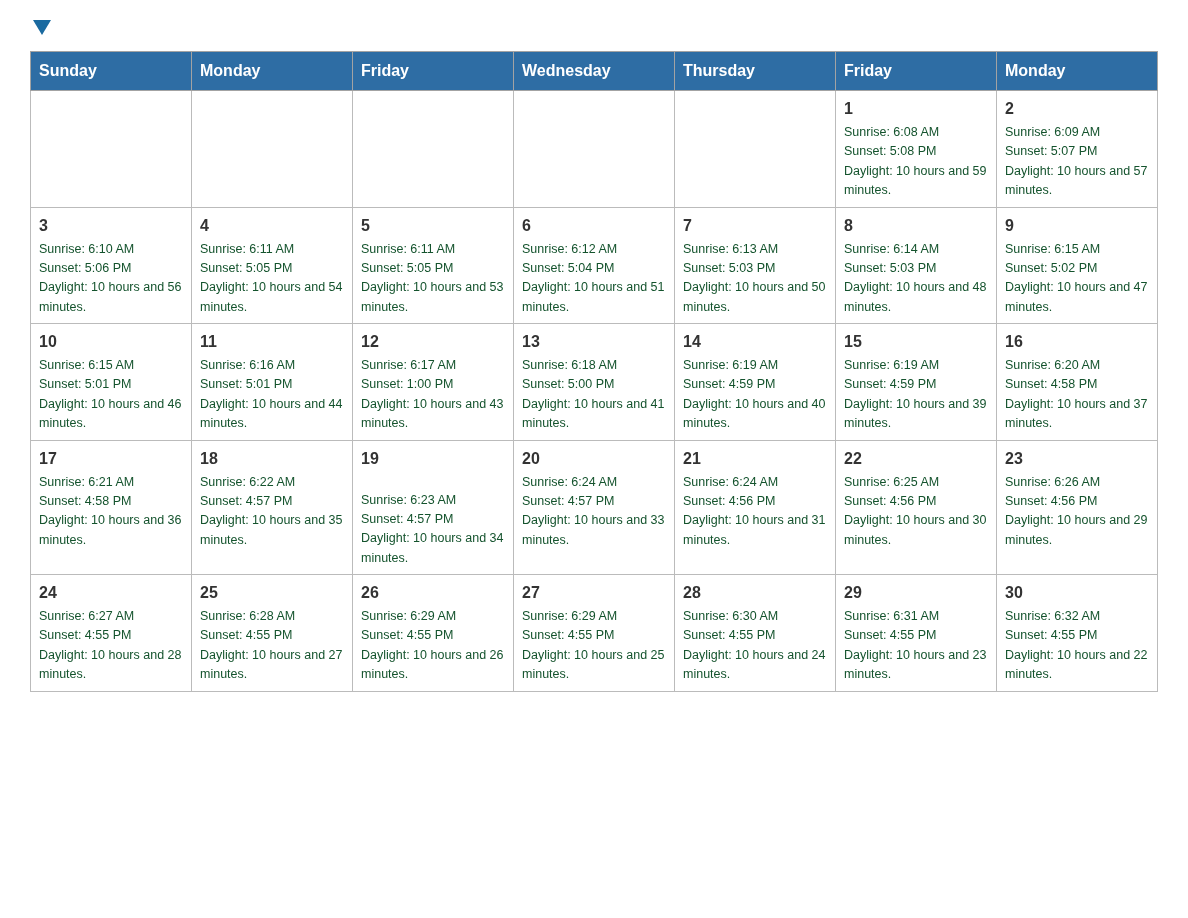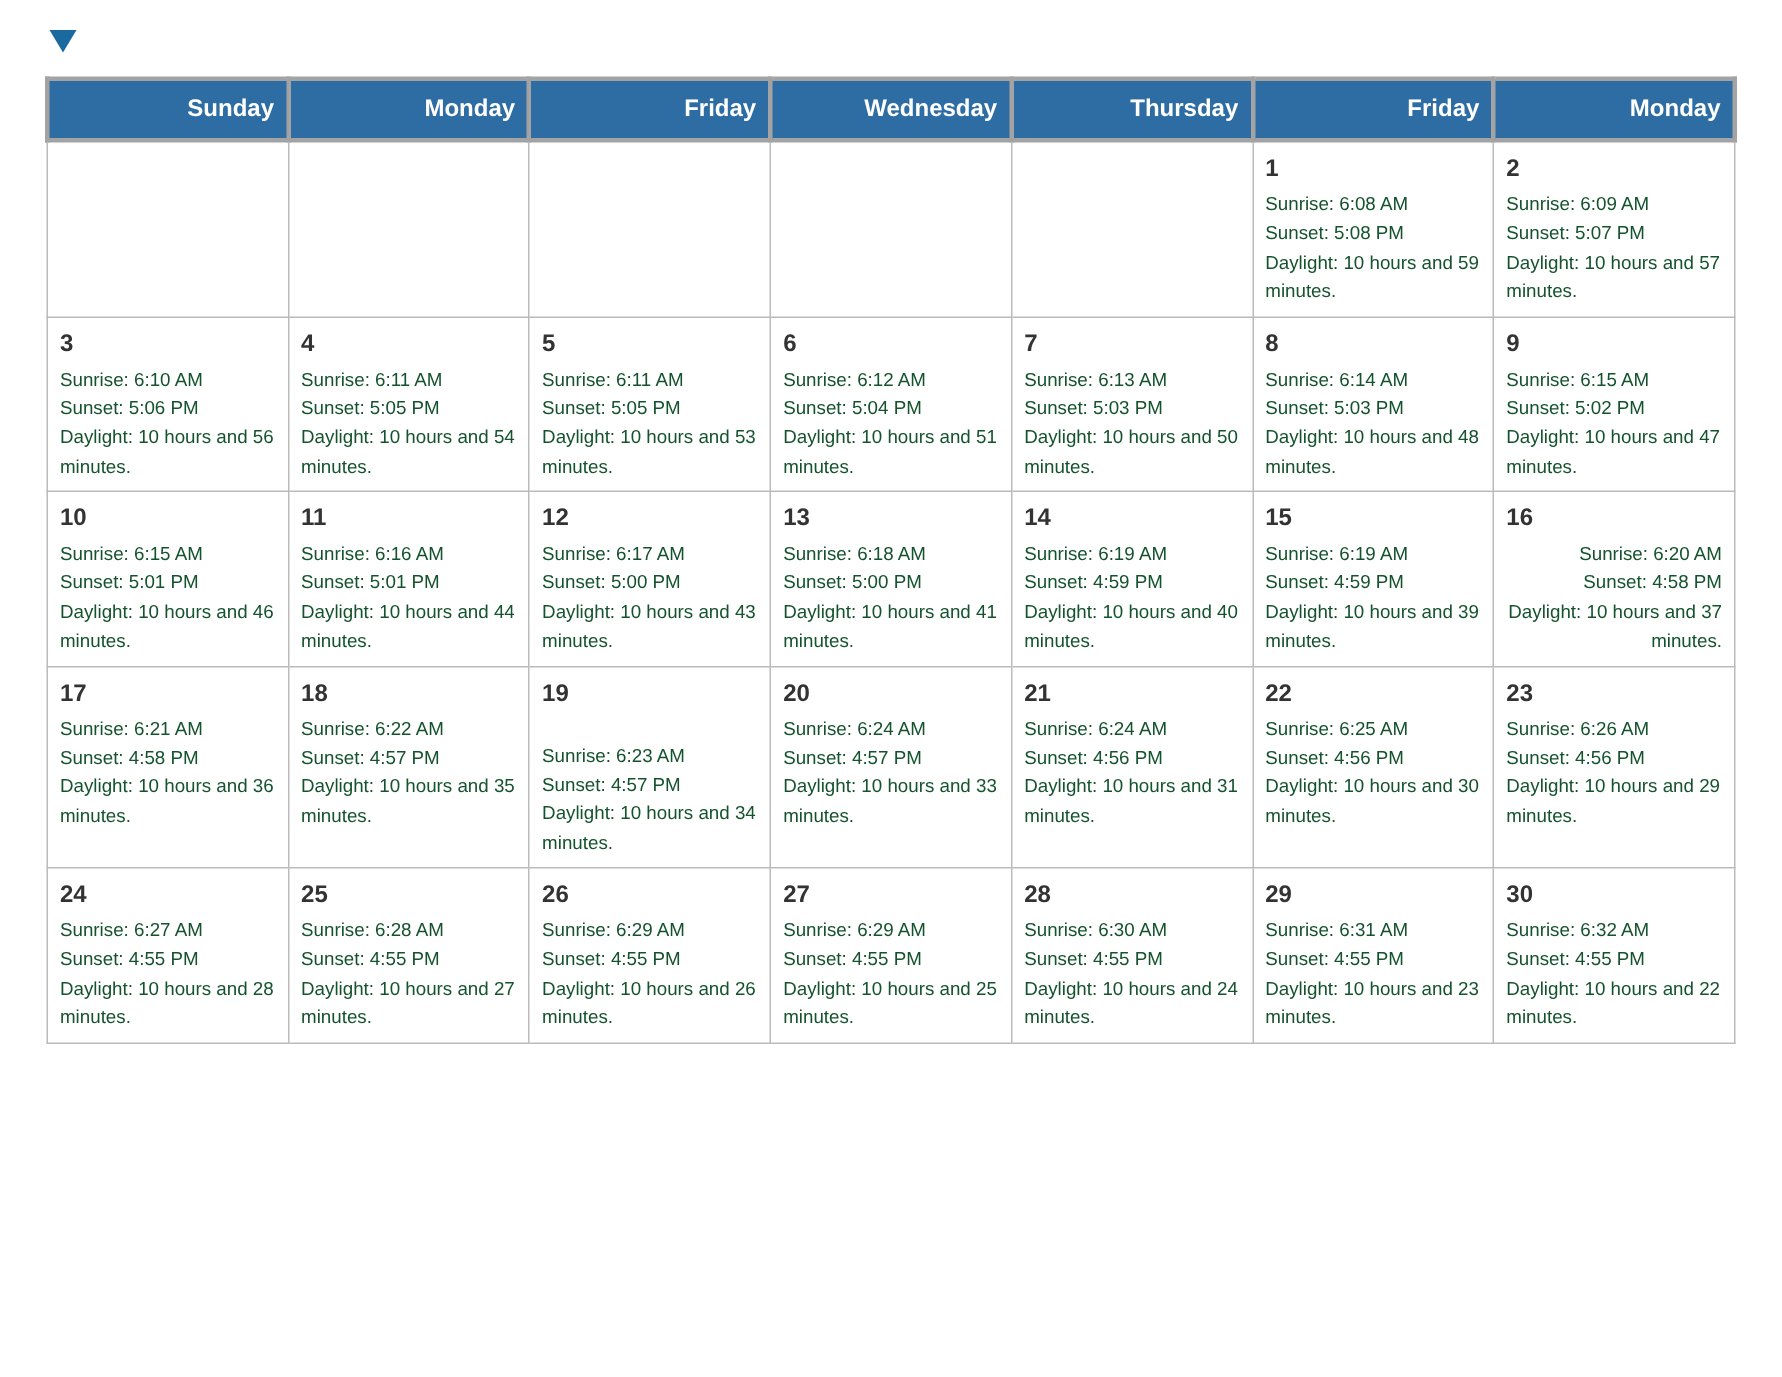--- a/index.html
+++ b/index.html
@@ -35,22 +35,22 @@
       width: 100%;
       border-collapse: collapse;
       border: 1px solid #999;
     }
     .calendar-table th {
       background-color: #2e6da4;
       color: #fff;
       font-size: 16px;
       font-weight: bold;
       padding: 10px 8px;
-      text-align: right;
-      border: 3px solid #a3a3a3;
+      text-align: left;
+      border: 1px solid #a3a3a3;
     }
     .calendar-table td {
       vertical-align: top;
       border: 1px solid #bbb;
       padding: 6px 8px;
       width: 14.28%;
       min-height: 110px;
       height: 115px;
       font-size: 13px;
       color: #333;
@@ -204,21 +204,21 @@
         </td>
         <td>
           <span class="day-number">11</span>
           <div class="day-info" style="white-space: pre-line;">Sunrise: 6:16 AM
 Sunset: 5:01 PM
 Daylight: 10 hours and 44 minutes.</div>
         </td>
         <td>
           <span class="day-number">12</span>
           <div class="day-info" style="white-space: pre-line;">Sunrise: 6:17 AM
-Sunset: 5:00 PM
+Sunset: 1:00 PM
 Daylight: 10 hours and 43 minutes.</div>
         </td>
         <td>
           <span class="day-number">13</span>
           <div class="day-info" style="white-space: pre-line;">Sunrise: 6:18 AM
 Sunset: 5:00 PM
 Daylight: 10 hours and 41 minutes.</div>
         </td>
         <td>
           <span class="day-number">14</span>
@@ -227,21 +227,21 @@
 Daylight: 10 hours and 40 minutes.</div>
         </td>
         <td>
           <span class="day-number">15</span>
           <div class="day-info" style="white-space: pre-line;">Sunrise: 6:19 AM
 Sunset: 4:59 PM
 Daylight: 10 hours and 39 minutes.</div>
         </td>
         <td>
           <span class="day-number">16</span>
-          <div class="day-info" style="white-space: pre-line; text-align: right;">Sunrise: 6:20 AM
+          <div class="day-info" style="white-space: pre-line;">Sunrise: 6:20 AM
 Sunset: 4:58 PM
 Daylight: 10 hours and 37 minutes.</div>
         </td>
       </tr>
       <tr>
         <td>
           <span class="day-number">17</span>
           <div class="day-info" style="white-space: pre-line;">Sunrise: 6:21 AM
 Sunset: 4:58 PM
 Daylight: 10 hours and 36 minutes.</div>

